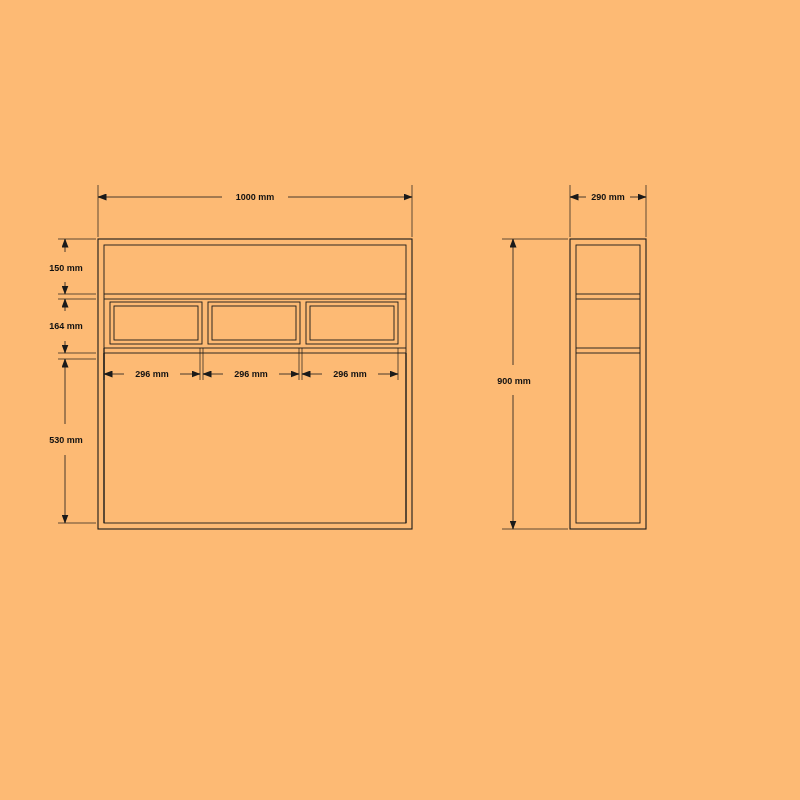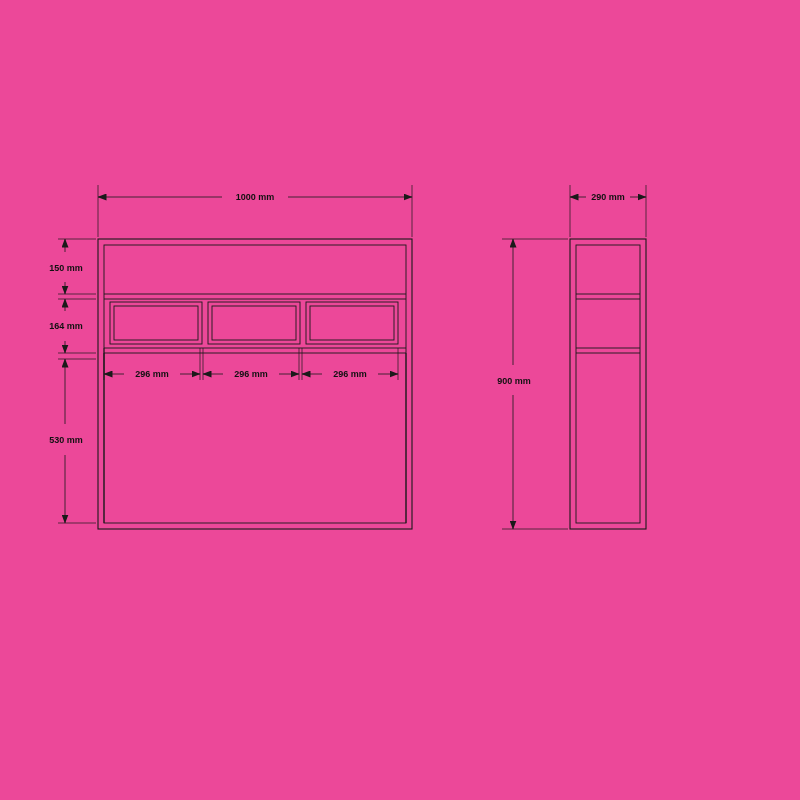--- a/index.html
+++ b/index.html
@@ -4,21 +4,21 @@
 <style>
   html, body {
     margin: 0;
     padding: 0;
     background: #ffffff;
   }
   #stage {
     position: relative;
     width: 800px;
     height: 800px;
-    background: #ec4899;
+    background: #fdba74;
     font-family: "Liberation Sans", sans-serif;
     overflow: hidden;
   }
   #stage svg {
     position: absolute;
     left: 0;
     top: 0;
     width: 800px;
     height: 800px;
   }

